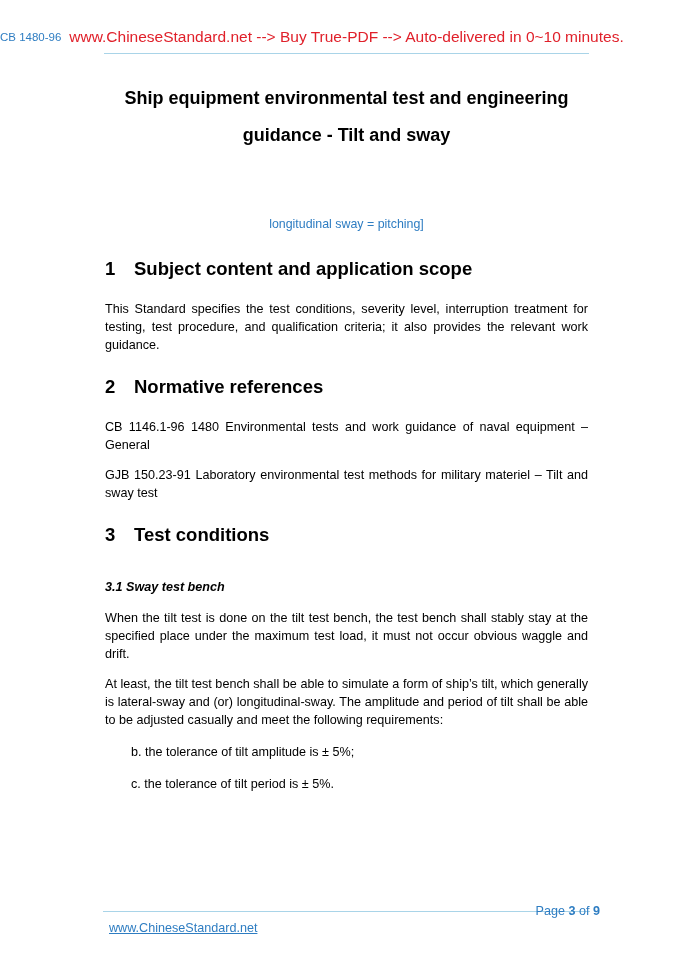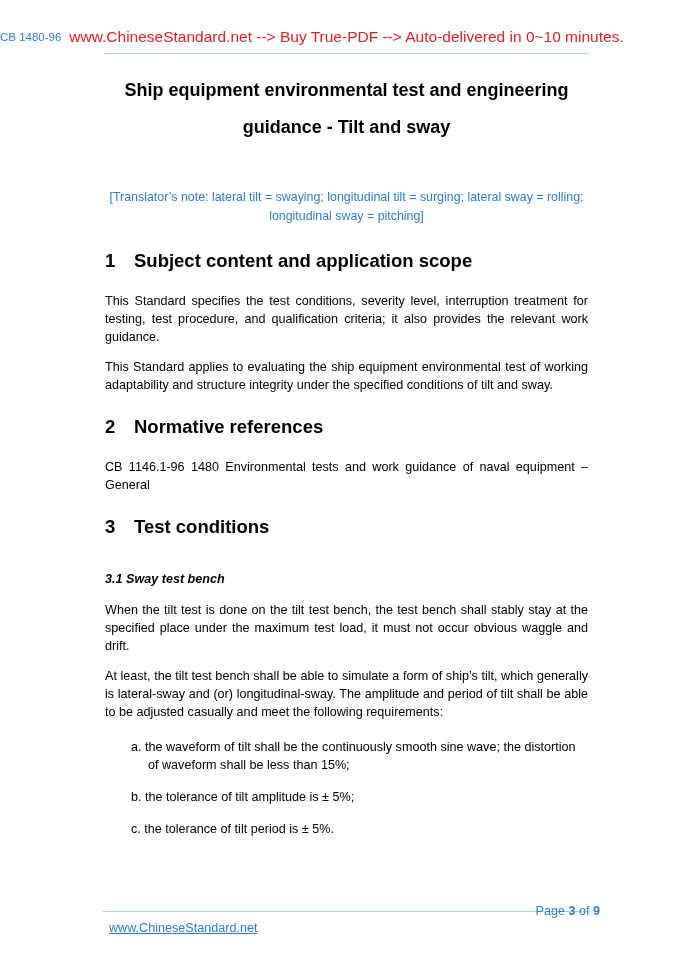--- a/index.html
+++ b/index.html
@@ -45,21 +45,21 @@
       position: absolute;
       top: 53px;
       left: 104px;
       width: 485px;
       height: 1px;
       background: #a9d4e8;
     }
     .content {
       position: absolute;
       left: 105px;
-      top: 72px;
+      top: 80px;
       width: 483px;
     }
     .doc-title {
       text-align: center;
       font-weight: bold;
       font-size: 18px;
       line-height: 37px;
       margin: 0;
     }
     .translator-note {
@@ -132,43 +132,42 @@
 </div>
 <div class="header-rule"></div>
 
 <div class="content">
   <h1 class="doc-title">
     <span>Ship equipment environmental test and engineering</span><br>
     <span>guidance - Tilt and sway</span>
   </h1>
 
   <div class="translator-note">
-    <span>[Translator’s note: lateral tilt = swaying; longitudinal tilt = surging; lateral sway = rolling;</span><br>
+    <br>
     <span>longitudinal sway = pitching]</span>
   </div>
 
   <h2 class="section" style="margin-top:23px;">
     <span class="num">1</span><span>Subject content and application scope</span>
   </h2>
   <p class="body" style="margin-top:19px;">This Standard specifies the test conditions, severity level, interruption treatment for testing, test procedure, and qualification criteria; it also provides the relevant work guidance.</p>
-  <p class="body" style="margin-top:12px;">This Standard applies to evaluating the ship equipment environmental test of working adaptability and structure integrity under the specified conditions of tilt and sway.</p>
 
   <h2 class="section" style="margin-top:21px;">
     <span class="num">2</span><span>Normative references</span>
   </h2>
   <p class="body" style="margin-top:19px;">CB 1146.1-96 1480 Environmental tests and work guidance of naval equipment – General</p>
+  <p class="body" style="margin-top:12px;">GJB 150.23-91 Laboratory environmental test methods for military materiel – Tilt and sway test</p>
 
   <h2 class="section" style="margin-top:21px;">
     <span class="num">3</span><span>Test conditions</span>
   </h2>
   <h3 class="subsection" style="margin-top:31px;font-style:italic;">3.1 Sway test bench</h3>
   <p class="body" style="margin-top:13px;">When the tilt test is done on the tilt test bench, the test bench shall stably stay at the specified place under the maximum test load, it must not occur obvious waggle and drift.</p>
   <p class="body" style="margin-top:12px;">At least, the tilt test bench shall be able to simulate a form of ship’s tilt, which generally is lateral-sway and (or) longitudinal-sway. The amplitude and period of tilt shall be able to be adjusted casually and meet the following requirements:</p>
 
-  <div class="list-item" style="margin-top:17px;">a. the waveform of tilt shall be the continuously smooth sine wave; the distortion of waveform shall be less than 15%;</div>
   <div class="list-item" style="margin-top:14px;">b. the tolerance of tilt amplitude is ± 5%;</div>
   <div class="list-item" style="margin-top:14px;">c. the tolerance of tilt period is ± 5%.</div>
 </div>
 
 <div class="footer-rule"></div>
 <a class="footer-link">www.ChineseStandard.net</a>
 <div class="footer-page">
   <span>Page</span>
   <b>3</b>
   <span>of</span>

